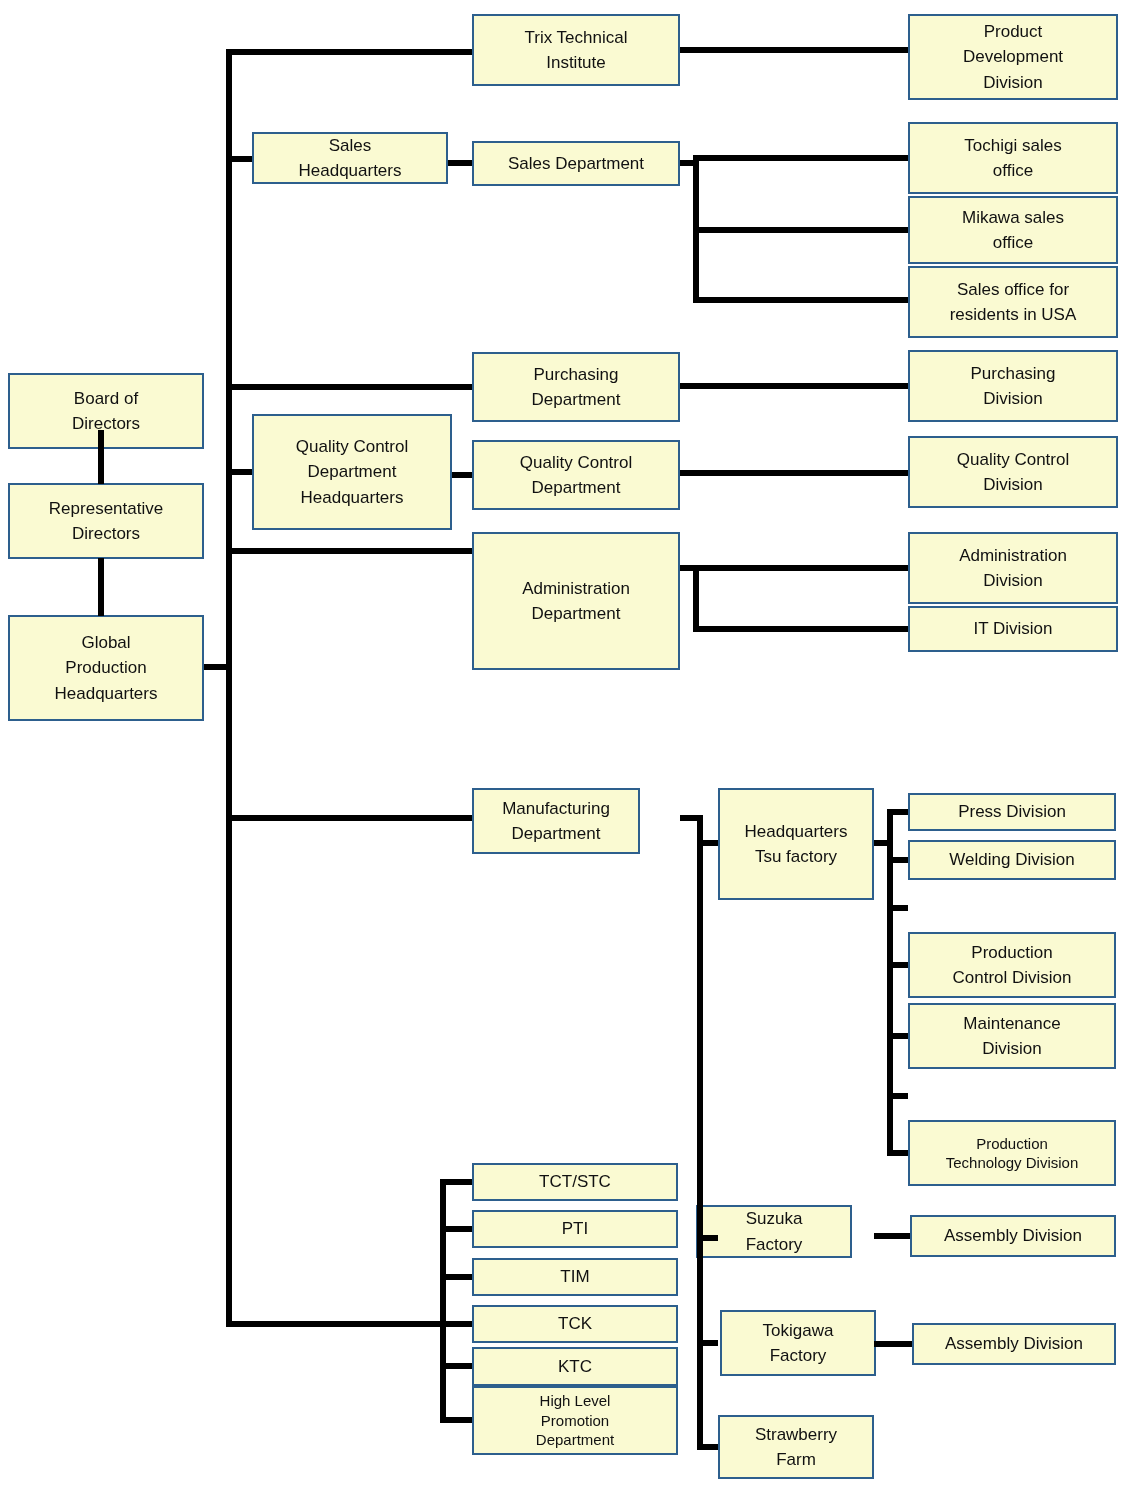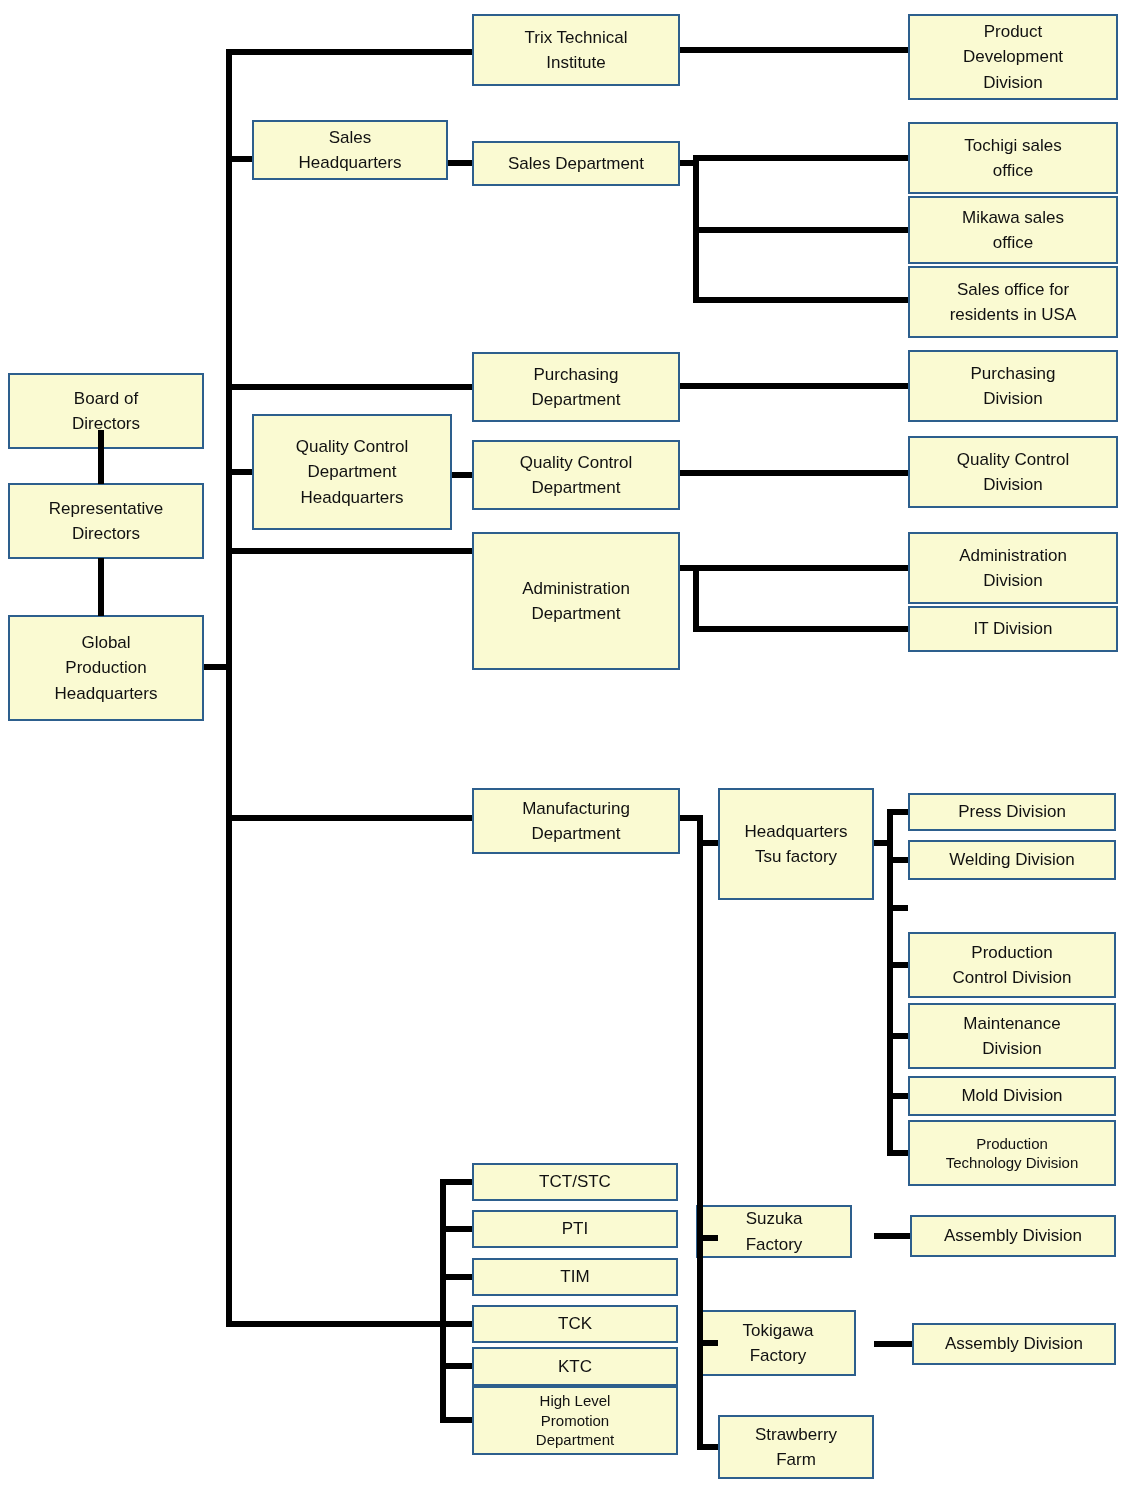--- a/index.html
+++ b/index.html
@@ -43,21 +43,21 @@
   <div class="box" style="left:8px;top:615px;width:196px;height:106px">Global
 Production
 Headquarters</div>
 
   <div class="box" style="left:472px;top:14px;width:208px;height:72px">Trix Technical
 Institute</div>
   <div class="box" style="left:908px;top:14px;width:210px;height:86px">Product
 Development
 Division</div>
 
-  <div class="box" style="left:252px;top:120px;width:196px;height:60px">Sales
+  <div class="box" style="left:252px;top:132px;width:196px;height:52px">Sales
 Headquarters</div>
   <div class="box" style="left:472px;top:141px;width:208px;height:45px">Sales Department</div>
   <div class="box" style="left:908px;top:122px;width:210px;height:72px">Tochigi sales
 office</div>
   <div class="box" style="left:908px;top:196px;width:210px;height:68px">Mikawa sales
 office</div>
   <div class="box" style="left:908px;top:266px;width:210px;height:72px">Sales office for
 residents in USA</div>
 
   <div class="box" style="left:472px;top:352px;width:208px;height:70px">Purchasing
@@ -72,37 +72,36 @@
 Department</div>
   <div class="box" style="left:908px;top:436px;width:210px;height:72px">Quality Control
 Division</div>
 
   <div class="box" style="left:472px;top:532px;width:208px;height:138px">Administration
 Department</div>
   <div class="box" style="left:908px;top:532px;width:210px;height:72px">Administration
 Division</div>
   <div class="box" style="left:908px;top:606px;width:210px;height:46px">IT Division</div>
 
-  <div class="box" style="left:472px;top:788px;width:208px;height:66px">Manufacturing
+  <div class="box" style="left:472px;top:788px;width:168px;height:66px">Manufacturing
 Department</div>
   <div class="box" style="left:718px;top:788px;width:156px;height:112px">Headquarters
 Tsu factory</div>
   <div class="box" style="left:908px;top:793px;width:208px;height:38px">Press Division</div>
   <div class="box" style="left:908px;top:840px;width:208px;height:40px">Welding Division</div>
   <div class="box" style="left:908px;top:932px;width:208px;height:66px">Production
 Control Division</div>
   <div class="box" style="left:908px;top:1003px;width:208px;height:66px">Maintenance
 Division</div>
-  <div class="box" style="left:908px;top:1076px;width:208px;height:40px">Mold Division</div>
   <div class="box small" style="left:908px;top:1120px;width:208px;height:66px">Production
 Technology Division</div>
   <div class="box" style="left:696px;top:1205px;width:156px;height:53px">Suzuka
 Factory</div>
   <div class="box" style="left:910px;top:1215px;width:206px;height:42px">Assembly Division</div>
-  <div class="box" style="left:700px;top:1310px;width:156px;height:66px">Tokigawa
+  <div class="box" style="left:720px;top:1310px;width:156px;height:66px">Tokigawa
 Factory</div>
   <div class="box" style="left:912px;top:1323px;width:204px;height:42px">Assembly Division</div>
   <div class="box" style="left:718px;top:1415px;width:156px;height:64px">Strawberry
 Farm</div>
 
   <div class="box" style="left:472px;top:1163px;width:206px;height:38px">TCT/STC</div>
   <div class="box" style="left:472px;top:1258px;width:206px;height:38px">TIM</div>
   <div class="box" style="left:472px;top:1210px;width:206px;height:38px">PTI</div>
   <div class="box" style="left:472px;top:1347px;width:206px;height:39px">KTC</div>
   <div class="box" style="left:472px;top:1305px;width:206px;height:38px">TCK</div>

